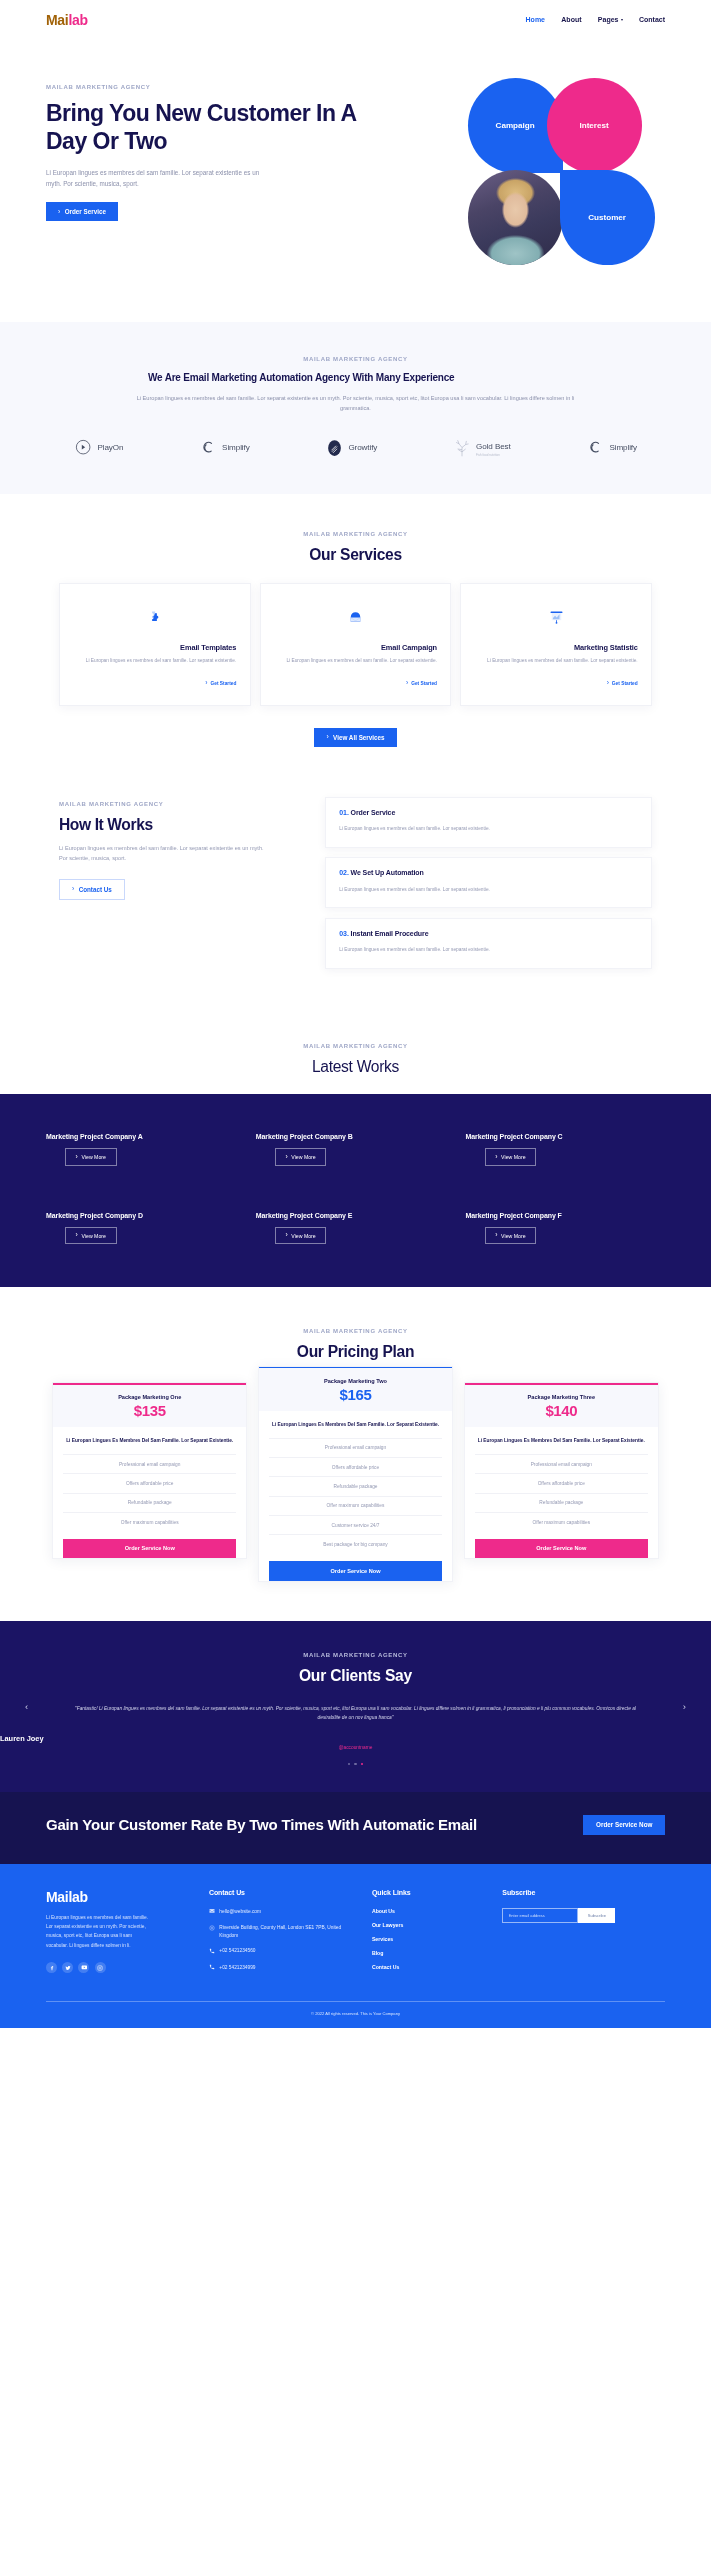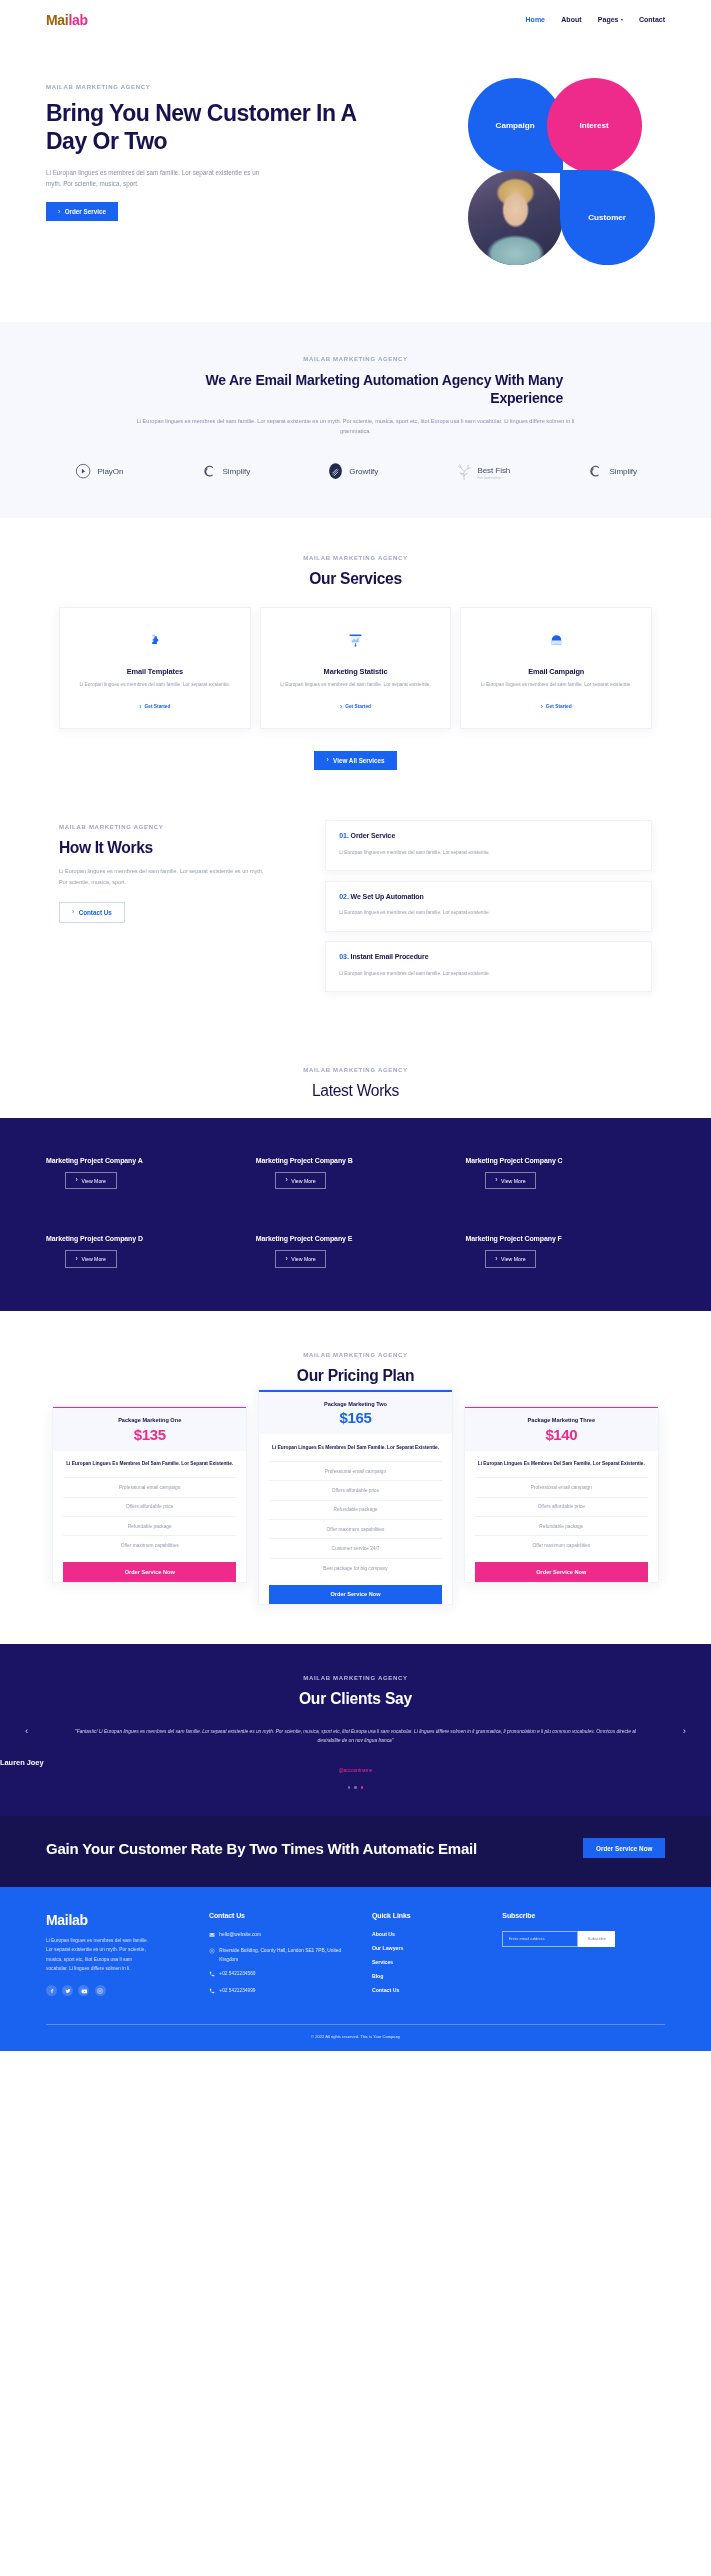--- a/index.html
+++ b/index.html
@@ -78,21 +78,21 @@
       radial-gradient(ellipse 19px 25px at 50% 42%, #e8c9ab 0%, #e0bb9c 60%, rgba(224,187,156,0) 72%),
       radial-gradient(ellipse 25px 19px at 50% 24%, #ddbc7f 0%, #c9a466 65%, rgba(201,164,102,0) 78%),
       radial-gradient(ellipse 34px 22px at 50% 88%, #9fc4c6 0%, #82aeb2 70%, rgba(130,174,178,0) 85%),
       linear-gradient(160deg, #6b5f86 0%, #4a4466 35%, #3b3a5c 60%, #2e2b48 100%);
   }
 
   
   .band { background: #f7f8fd; padding: 34px 0 37px 0; }
   .band .eyebrow { text-align: center; }
   .band h2 {
-    text-align: right; font-size: 14px; font-weight: 800; line-height: 1.3;
+    text-align: left; font-size: 10px; font-weight: 800; line-height: 1.3;
     color: #161350; letter-spacing: -0.2px; width: 415px; margin: 0 auto 9px auto;
   }
   .band .lead {
     text-align: center; font-size: 5.6px; line-height: 1.8; color: #8b90ab;
     width: 459px; margin: 0 auto 25px auto;
   }
   .logos { display: flex; justify-content: space-between; align-items: center;
     width: 563px; margin: 0 auto; }
   .logo-item { display: flex; align-items: center; gap: 4.4px; color: #474f63; }
   .logo-item .lname { font-size: 8.1px; font-weight: 500; letter-spacing: -0.1px; }
@@ -102,21 +102,21 @@
   
   .services { padding: 37px 0 0 0; background: #fff; }
   .sec-head { text-align: center; margin-bottom: 19px; }
   .sec-head h2 {
     font-size: 15.6px; font-weight: 800; color: #161350; letter-spacing: -0.3px;
   }
   .cards3 { display: flex; gap: 9px; width: 593px; margin: 0 auto; }
   .card {
     flex: 1; background: #fff; border: 0.7px solid #f0f1f6;
     box-shadow: 0 1.5px 10.4px rgba(30,40,90,0.055);
-    padding: 19px 13.3px 16.3px 13.3px; text-align: center;
+    padding: 19px 13.3px 16.3px 13.3px; text-align: right;
   }
   .card .ic { height: 28px; display: flex; align-items: center; justify-content: center; margin-bottom: 12px; }
   .card h3 { font-size: 7.4px; font-weight: 800; color: #161350; margin-bottom: 5.2px; letter-spacing: -0.1px; }
   .card p { font-size: 4.8px; line-height: 1.85; color: #9499b3; margin-bottom: 8.1px; }
   .link-blue {
     font-size: 4.8px; font-weight: 700; color: #1a62f0; text-decoration: none;
     display: inline-flex; align-items: center; gap: 3px;
   }
   .center-btn { text-align: center; padding: 22px 0 0 0; }
 
@@ -317,21 +317,21 @@
       </div>
       <div class="logo-item">
         <span class="mark">
           <svg width="18" height="19" viewBox="0 0 24 26">
               <g stroke="#aab0c2" stroke-width=".8" fill="none">
                 <path d="M12 25V13M12 13l-4-5M12 13l5-4M8 8L6 3M8 8L4 6M17 9l1-5M17 9l4-1M12 19l-5-3M12 19l5-4M12 16l-6-1"></path>
               </g>
             </svg>
         </span>
         <span>
-          <span class="lname">Best Fish</span>
+          <span class="lname">Gold Best</span>
           <span class="sub">Fish food nutrition</span>
         </span>
       </div>
       <div class="logo-item">
         <span class="mark">
           <svg width="16.3" height="16.3" viewBox="0 0 24 24">
               <path d="M17 6.5a7 7 0 1 0 0 11 6 6 0 1 1-8-9" fill="none" stroke="#474f63" stroke-width="1.6" stroke-linecap="round"></path>
             </svg>
         </span>
         <span class="lname">Simplify</span>
@@ -347,54 +347,54 @@
     <div class="cards3">
 
       <div class="card">
         <div class="ic">
           <svg width="19" height="19" viewBox="0 0 32 32">
             <path d="M12 6h5v3a2.5 2.5 0 1 1 0 5v3h-5v-3a2.5 2.5 0 1 0 0-5z" fill="#bcd3fb"></path>
             <path d="M17 9h3v4a2.5 2.5 0 1 1 0 5v4h-8v-3a2.5 2.5 0 1 0 0-5h3z" fill="#1a62f0"></path>
           </svg>
         </div>
         <h3>Email Templates</h3>
+        <p>Li Europan lingues es membres del sam familie. Lor separat existentie.</p>
+        <a href="#" class="link-blue">
+            <span class="chev">›</span>
+            <span>Get Started</span>
+          </a>
+      </div>
+
+      <div class="card">
+        <div class="ic">
+          <svg width="19" height="19" viewBox="0 0 32 32">
+            <path d="M8 15c0-5 3.5-8 8-8s8 3 8 8v8H8z" fill="#1a62f0"></path>
+            <path d="M8 16h16v7H8z" fill="#dde9fe"></path>
+            <path d="M8 16l8 5 8-5v1l-8 5-8-5z" fill="#b9d1fb"></path>
+          </svg>
+        </div>
+        <h3>Email Campaign</h3>
         <p>Li Europan lingues es membres del sam familie. Lor separat existentie.</p>
         <a href="#" class="link-blue">
             <span class="chev">›</span>
             <span>Get Started</span>
           </a>
       </div>
 
       <div class="card">
         <div class="ic">
           <svg width="19" height="19" viewBox="0 0 32 32">
             <rect x="6" y="6" width="20" height="2.5" rx="1" fill="#1a62f0"></rect>
             <rect x="8" y="8.5" width="16" height="12" fill="#eaf1fe"></rect>
             <path d="M10 17l3.5-4 3 3 4.5-5.5V19H10z" fill="#9dc0f7"></path>
             <rect x="15.3" y="20.5" width="1.4" height="4" fill="#1a62f0"></rect>
             <circle cx="16" cy="25" r="1.6" fill="#1a62f0"></circle>
           </svg>
         </div>
         <h3>Marketing Statistic</h3>
-        <p>Li Europan lingues es membres del sam familie. Lor separat existentie.</p>
-        <a href="#" class="link-blue">
-            <span class="chev">›</span>
-            <span>Get Started</span>
-          </a>
-      </div>
-
-      <div class="card">
-        <div class="ic">
-          <svg width="19" height="19" viewBox="0 0 32 32">
-            <path d="M8 15c0-5 3.5-8 8-8s8 3 8 8v8H8z" fill="#1a62f0"></path>
-            <path d="M8 16h16v7H8z" fill="#dde9fe"></path>
-            <path d="M8 16l8 5 8-5v1l-8 5-8-5z" fill="#b9d1fb"></path>
-          </svg>
-        </div>
-        <h3>Email Campaign</h3>
         <p>Li Europan lingues es membres del sam familie. Lor separat existentie.</p>
         <a href="#" class="link-blue">
             <span class="chev">›</span>
             <span>Get Started</span>
           </a>
       </div>
 
     </div>
     <div class="center-btn">
       <button class="btn btn-primary">

